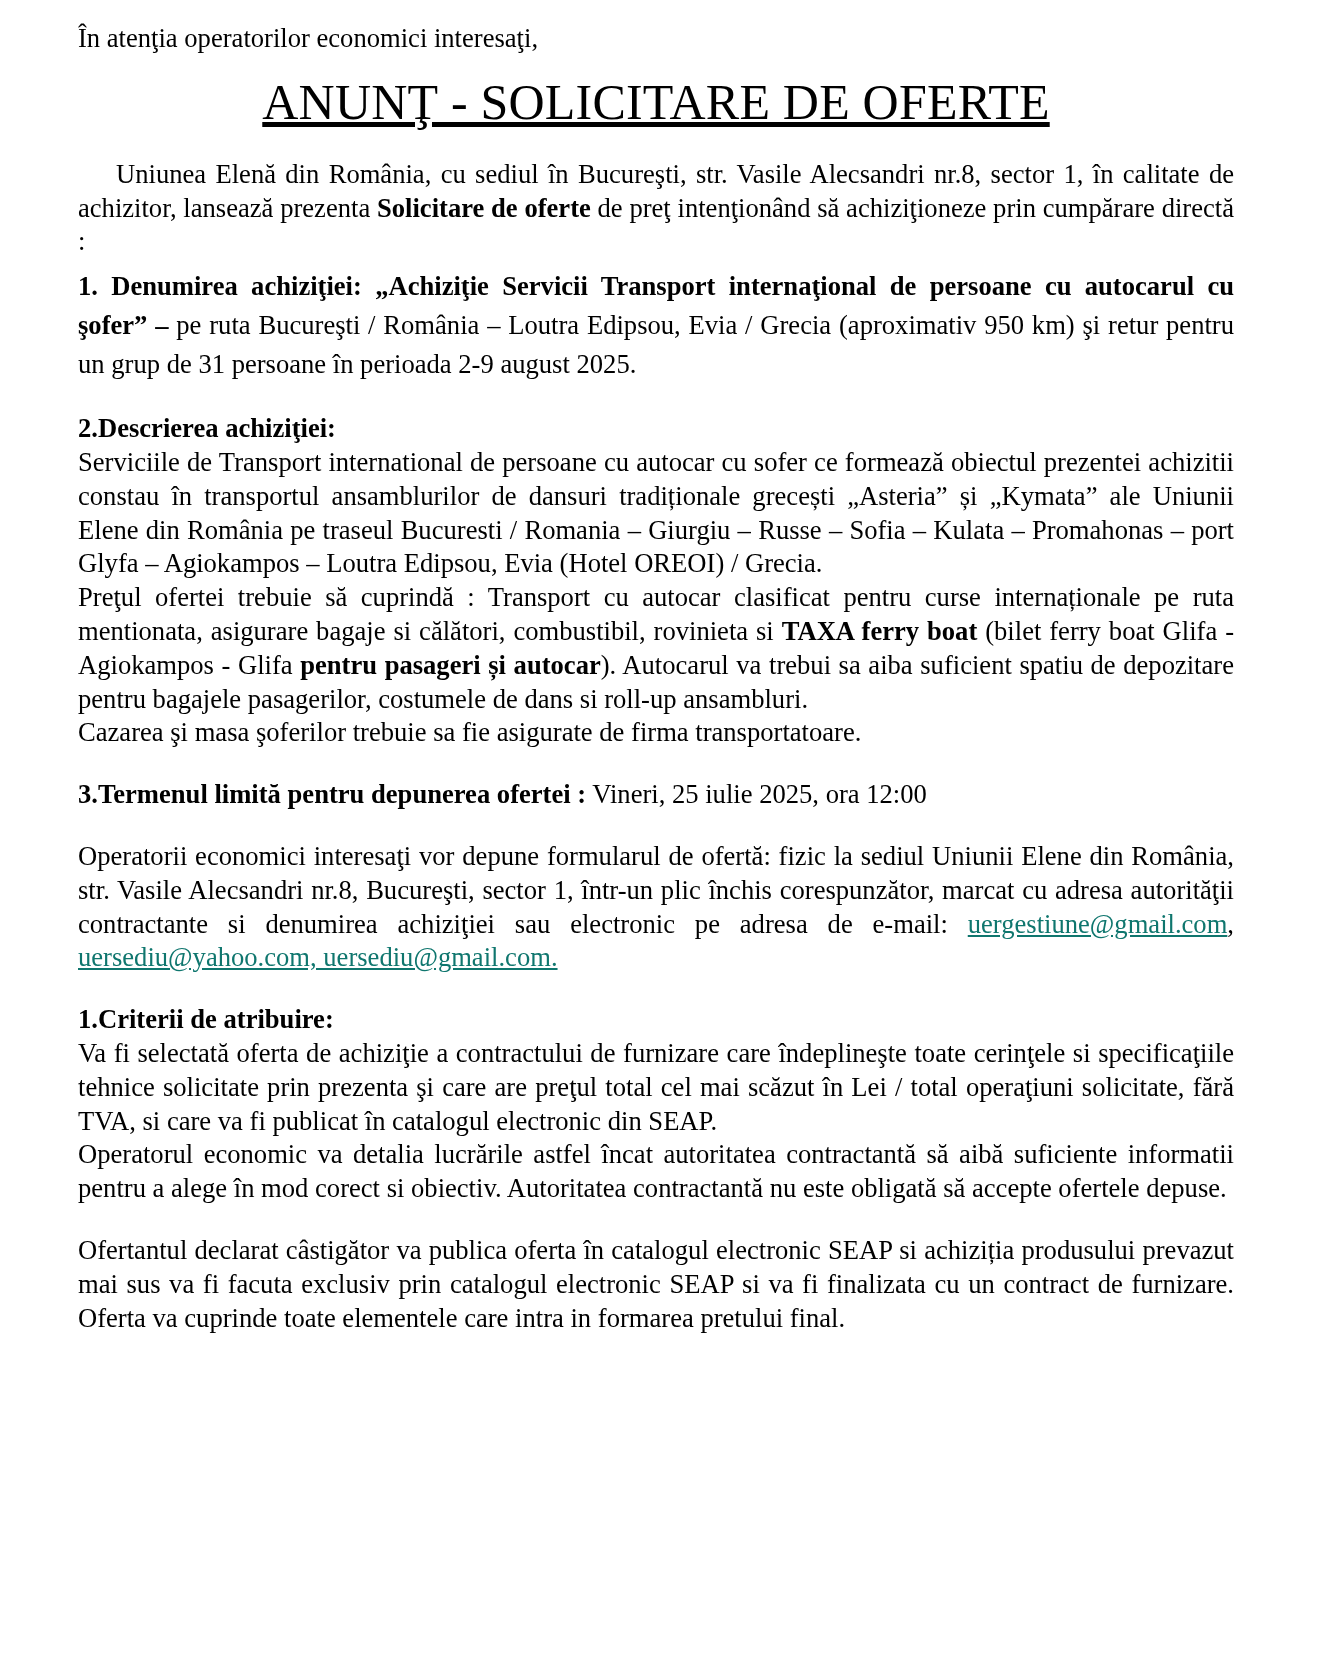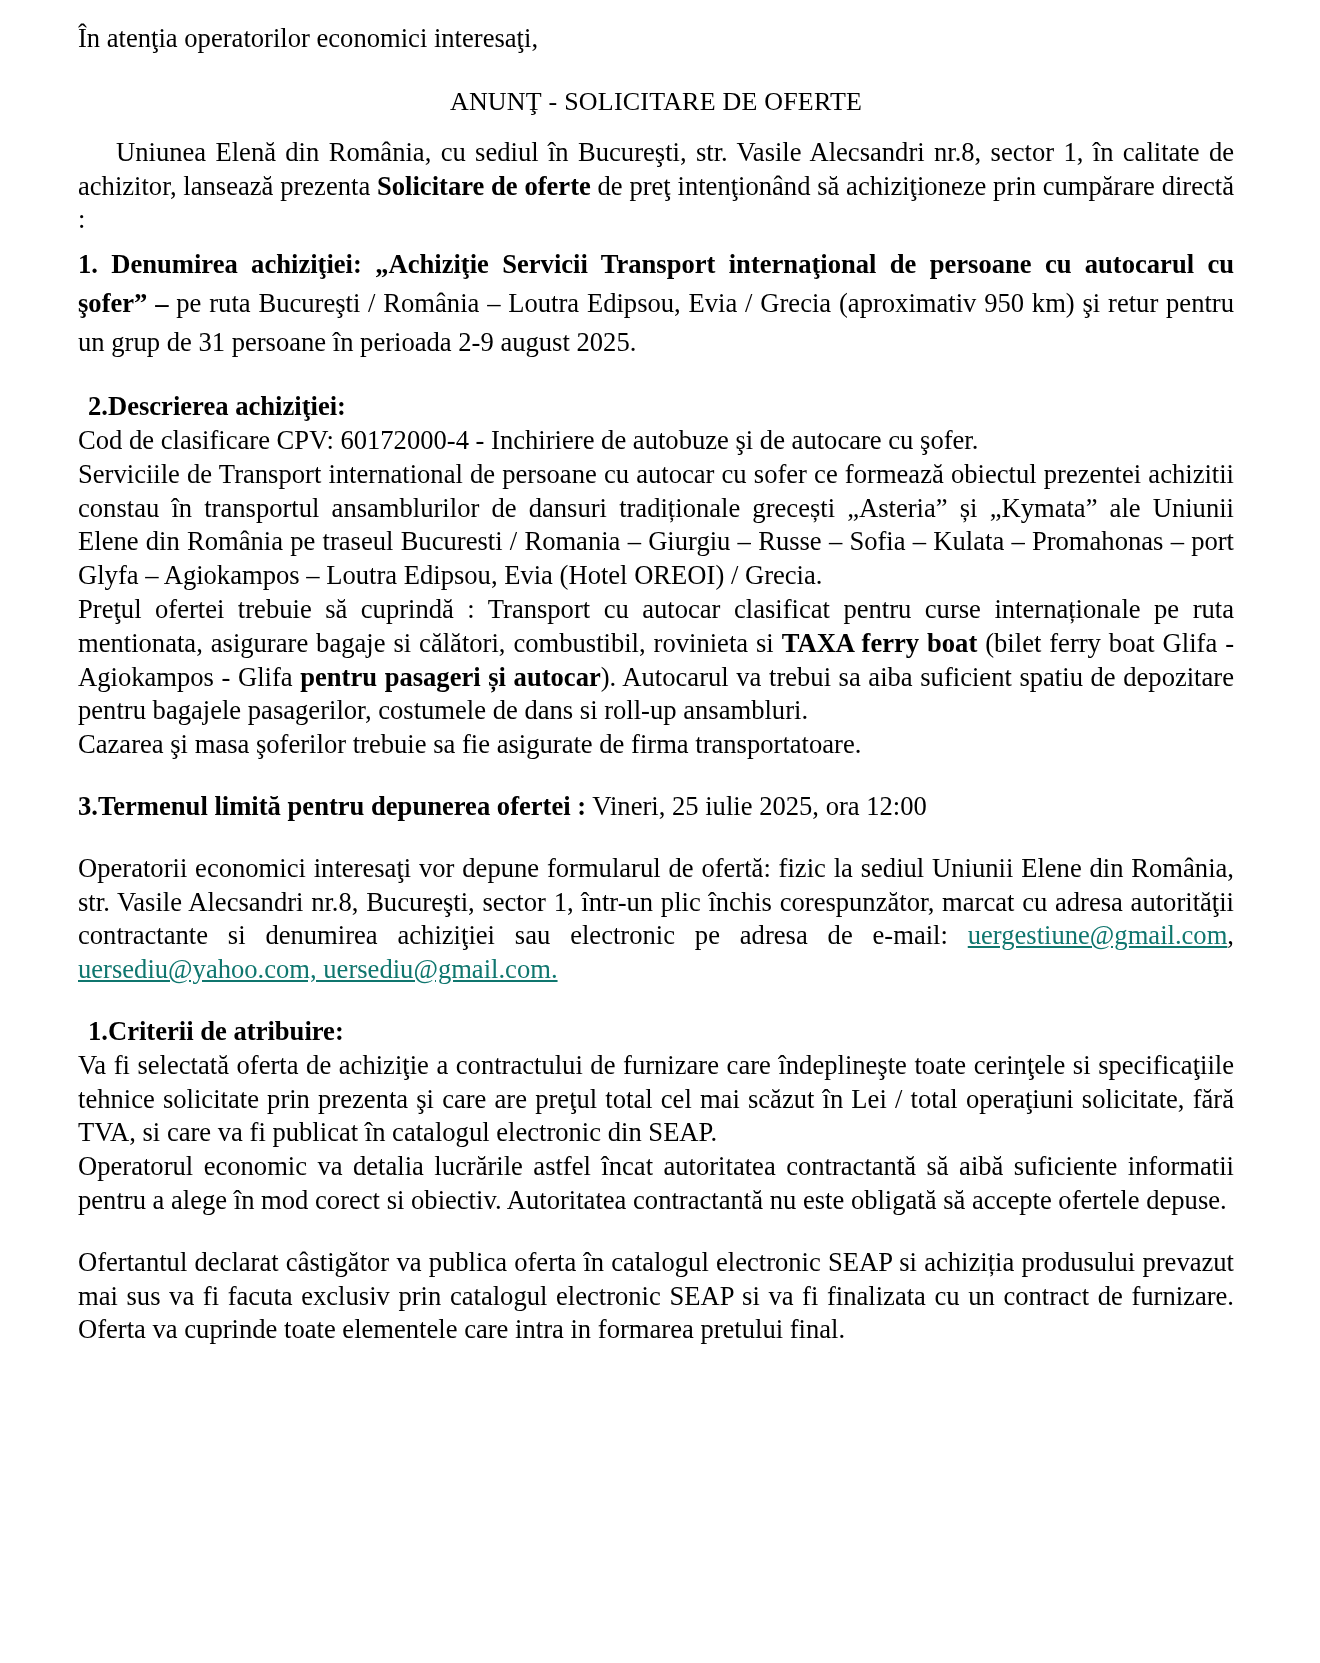--- a/index.html
+++ b/index.html
@@ -21,31 +21,32 @@
       top: 22px;
       width: 1156px;
       font-size: 26.6px;
       line-height: 33.8px;
     }
     p { margin: 0; }
     .just { text-align: justify; }
     .greeting { margin: 0; }
     .title {
       text-align: center;
-      font-size: 26px;
+      font-size: 50px;
       line-height: 44px;
       margin-top: 24px;
-      margin-bottom: 12px;
+      margin-bottom: 34px;
       font-weight: normal;
       letter-spacing: 0.2px;
+      text-decoration: underline;
     }
     .intro { text-indent: 38px; }
     .sec { margin-top: 28px; }
     .sec1 { line-height: 39px; margin-top: 8px; }
-    .heading { font-weight: bold; margin-left: 10px; }
+    .heading { font-weight: bold; }
     b, .b { font-weight: bold; }
     a.email {
       color: #0f766e;
       text-decoration: underline;
     }
   </style>
 </head>
 <body>
 
 <div class="page">
@@ -53,21 +54,20 @@
   <p class="greeting">În atenţia operatorilor economici interesaţi,</p>
 
   <h1 class="title">ANUNŢ - SOLICITARE DE OFERTE</h1>
 
   <p class="just intro"><span>Uniunea Elenă din România, cu sediul în Bucureşti, str. Vasile Alecsandri nr.8, sector 1, în calitate de achizitor, lansează prezenta </span><b>Solicitare de oferte</b><span> de preţ intenţionând să achiziţioneze prin cumpărare directă :</span></p>
 
   <p class="just sec1"><b>1. Denumirea achiziţiei: „Achiziţie Servicii Transport internaţional de persoane cu autocarul cu şofer” –</b><span> pe ruta Bucureşti / România – Loutra Edipsou, Evia / Grecia (aproximativ 950 km) şi retur pentru un grup de 31 persoane în perioada 2-9 august 2025.</span></p>
 
   <div class="sec">
     <p class="heading">2.Descrierea achiziţiei:</p>
-    <p class="just">Cod de clasificare CPV: 60172000-4 - Inchiriere de autobuze şi de autocare cu şofer.</p>
     <p class="just">Serviciile de Transport international de persoane cu autocar cu sofer ce formează obiectul prezentei achizitii constau în transportul ansamblurilor de dansuri tradiționale grecești „Asteria” și „Kymata” ale Uniunii Elene din România pe traseul Bucuresti / Romania – Giurgiu – Russe – Sofia – Kulata – Promahonas – port Glyfa – Agiokampos – Loutra Edipsou, Evia (Hotel OREOI) / Grecia.</p>
     <p class="just"><span>Preţul ofertei trebuie să cuprindă : Transport cu autocar clasificat pentru curse internaționale pe ruta mentionata, asigurare bagaje si călători, combustibil, rovinieta si </span><b>TAXA ferry boat</b><span> (bilet ferry boat Glifa - Agiokampos - Glifa </span><b>pentru pasageri și autocar</b><span>). Autocarul va trebui sa aiba suficient spatiu de depozitare pentru bagajele pasagerilor, costumele de dans si roll-up ansambluri.</span></p>
     <p class="just">Cazarea şi masa şoferilor trebuie sa fie asigurate de firma transportatoare.</p>
   </div>
 
   <p class="sec"><b>3.Termenul limită pentru depunerea ofertei :</b><span> Vineri, 25 iulie 2025, ora 12:00</span></p>
 
   <div class="sec">
     <p class="just"><span>Operatorii economici interesaţi vor depune formularul de ofertă: fizic la sediul Uniunii Elene din România, str. Vasile Alecsandri nr.8, Bucureşti, sector 1, într-un plic închis corespunzător, marcat cu adresa autorităţii contractante si denumirea achiziţiei sau electronic pe adresa de e-mail: </span><a class="email" href="#">uergestiune@gmail.com</a><span>, </span><a class="email" href="#">uersediu@yahoo.com, uersediu@gmail.com.</a></p>
   </div>

